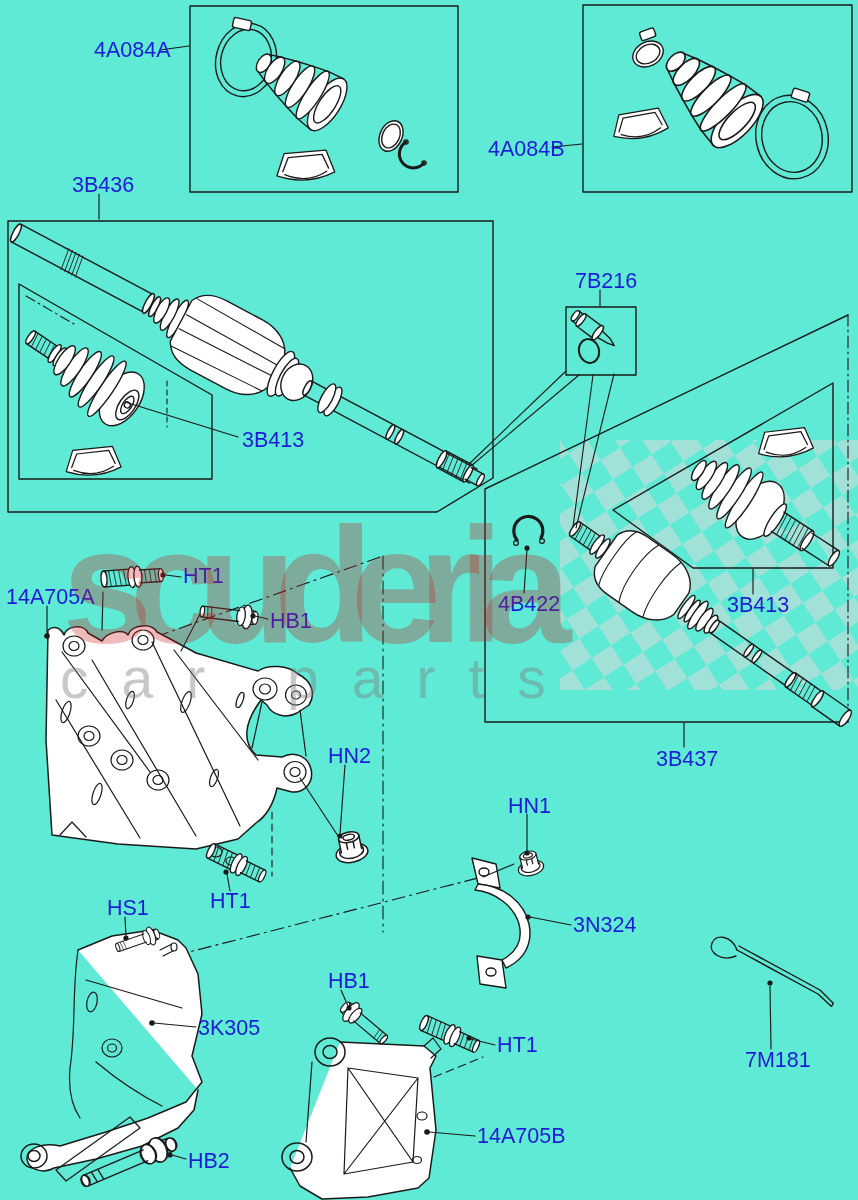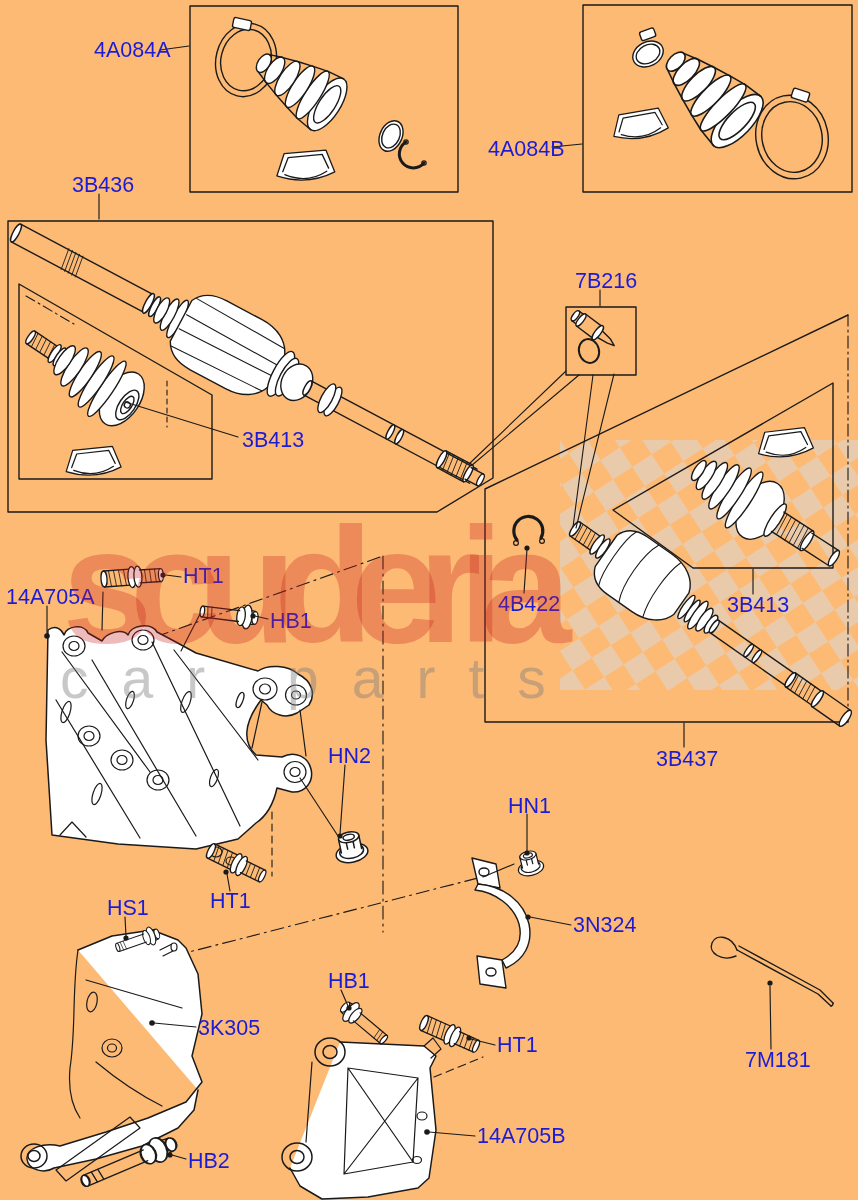--- a/index.html
+++ b/index.html
@@ -1,16 +1,16 @@
 <!DOCTYPE html>
 <html><head>
 <meta charset="utf-8">
 <style>
   html,body{margin:0;padding:0;background:#fff;}
-  #stage{position:relative;width:858px;height:1200px;background:#fdba74;overflow:hidden;}
+  #stage{position:relative;width:858px;height:1200px;background:#5eead4;overflow:hidden;}
   svg{display:block;}
   text.callout{font-family:"Liberation Sans",sans-serif;font-size:21.5px;cursor:pointer;}
   text.wm-brand{font-family:"Liberation Sans",sans-serif;font-weight:bold;}
   text.wm-tag{font-family:"Liberation Sans",sans-serif;}
 </style>
 </head>
 <body>
 
 <div id="stage">
 <svg width="858" height="1200" viewBox="0 0 858 1200">

